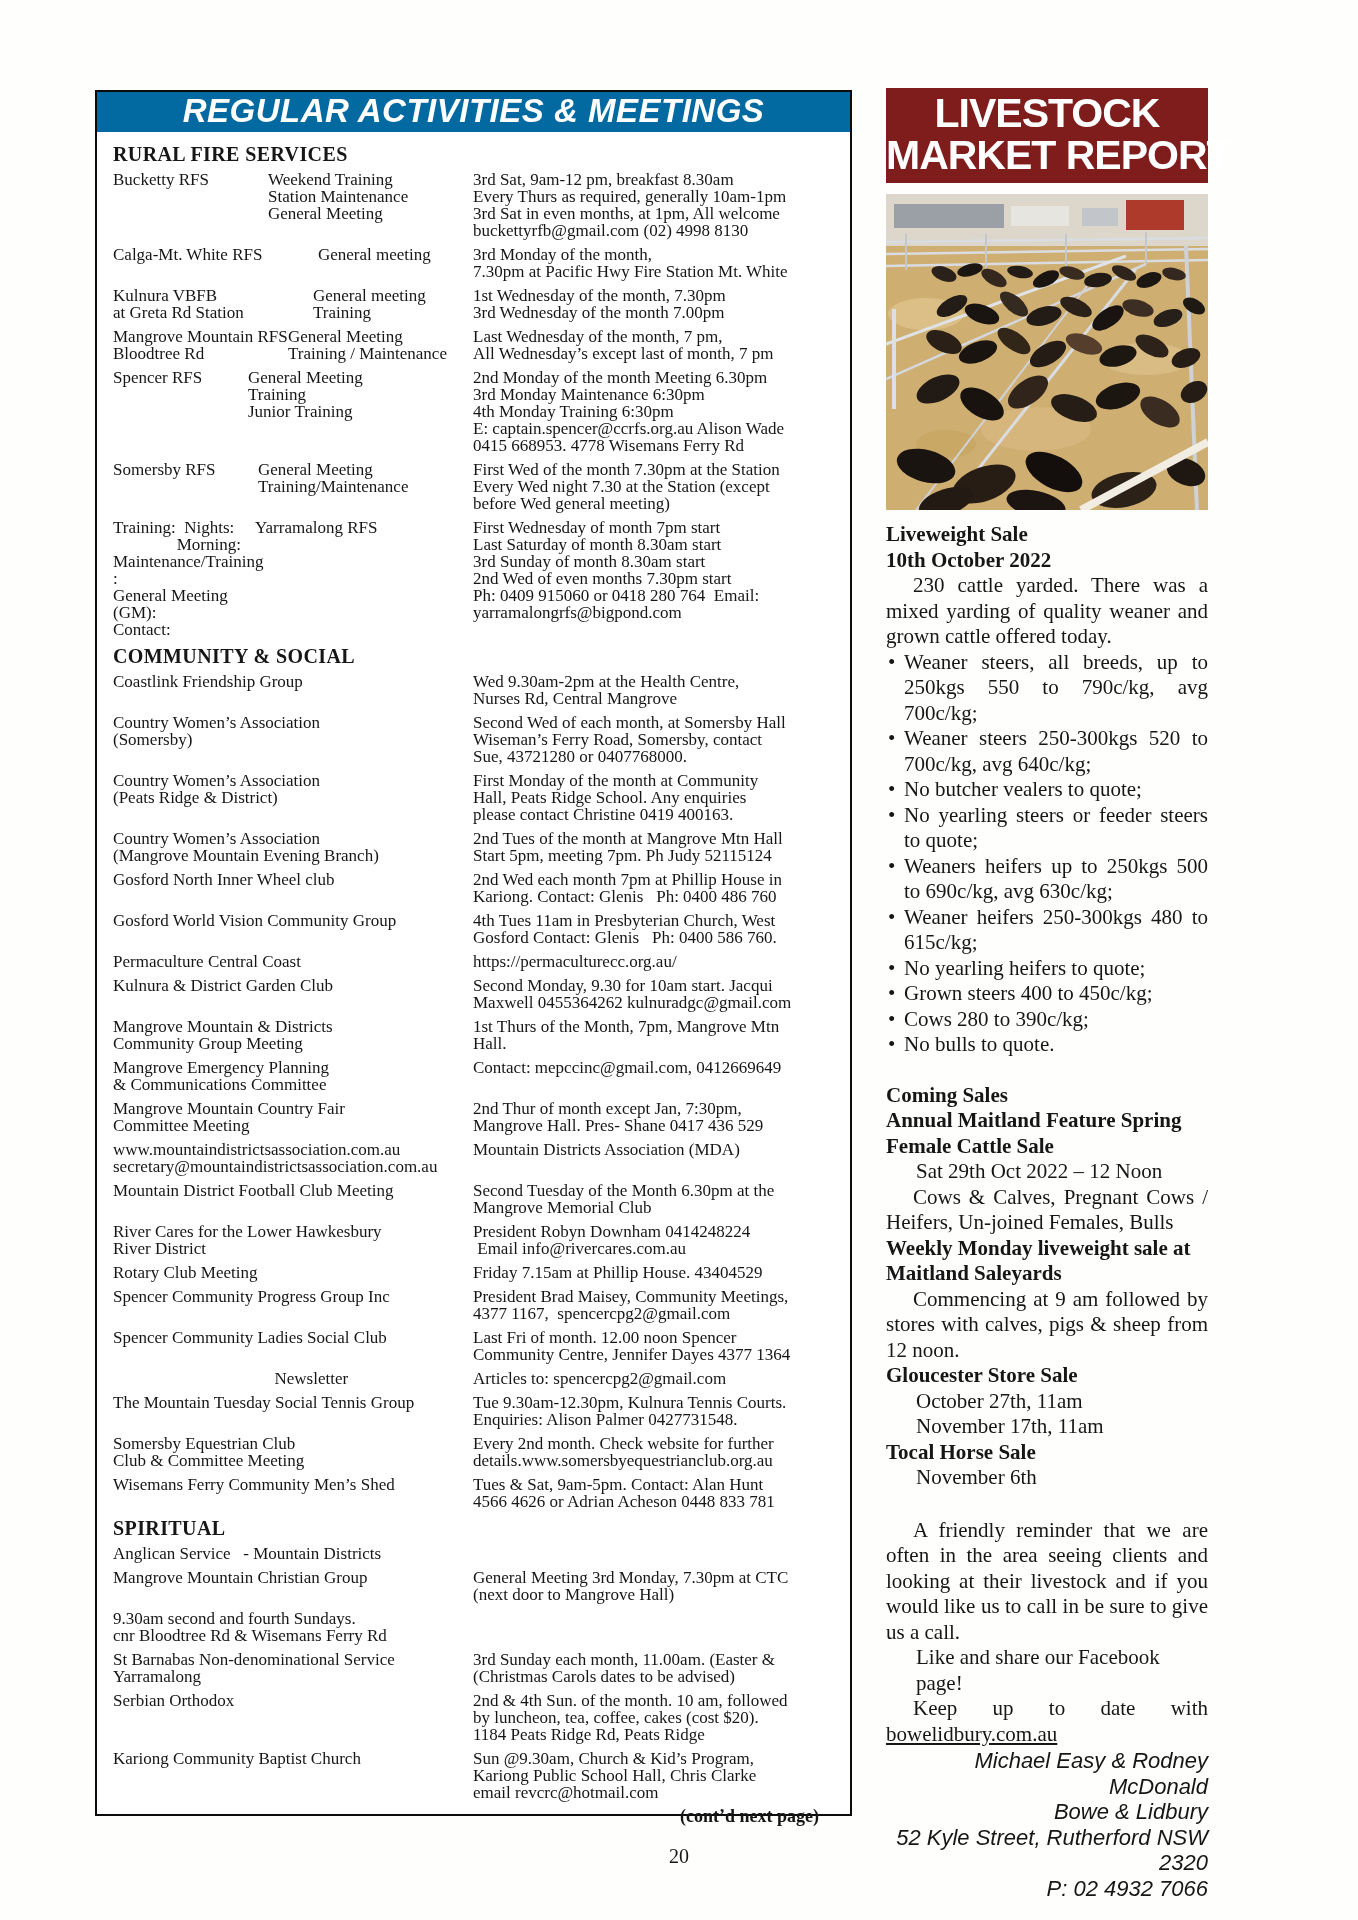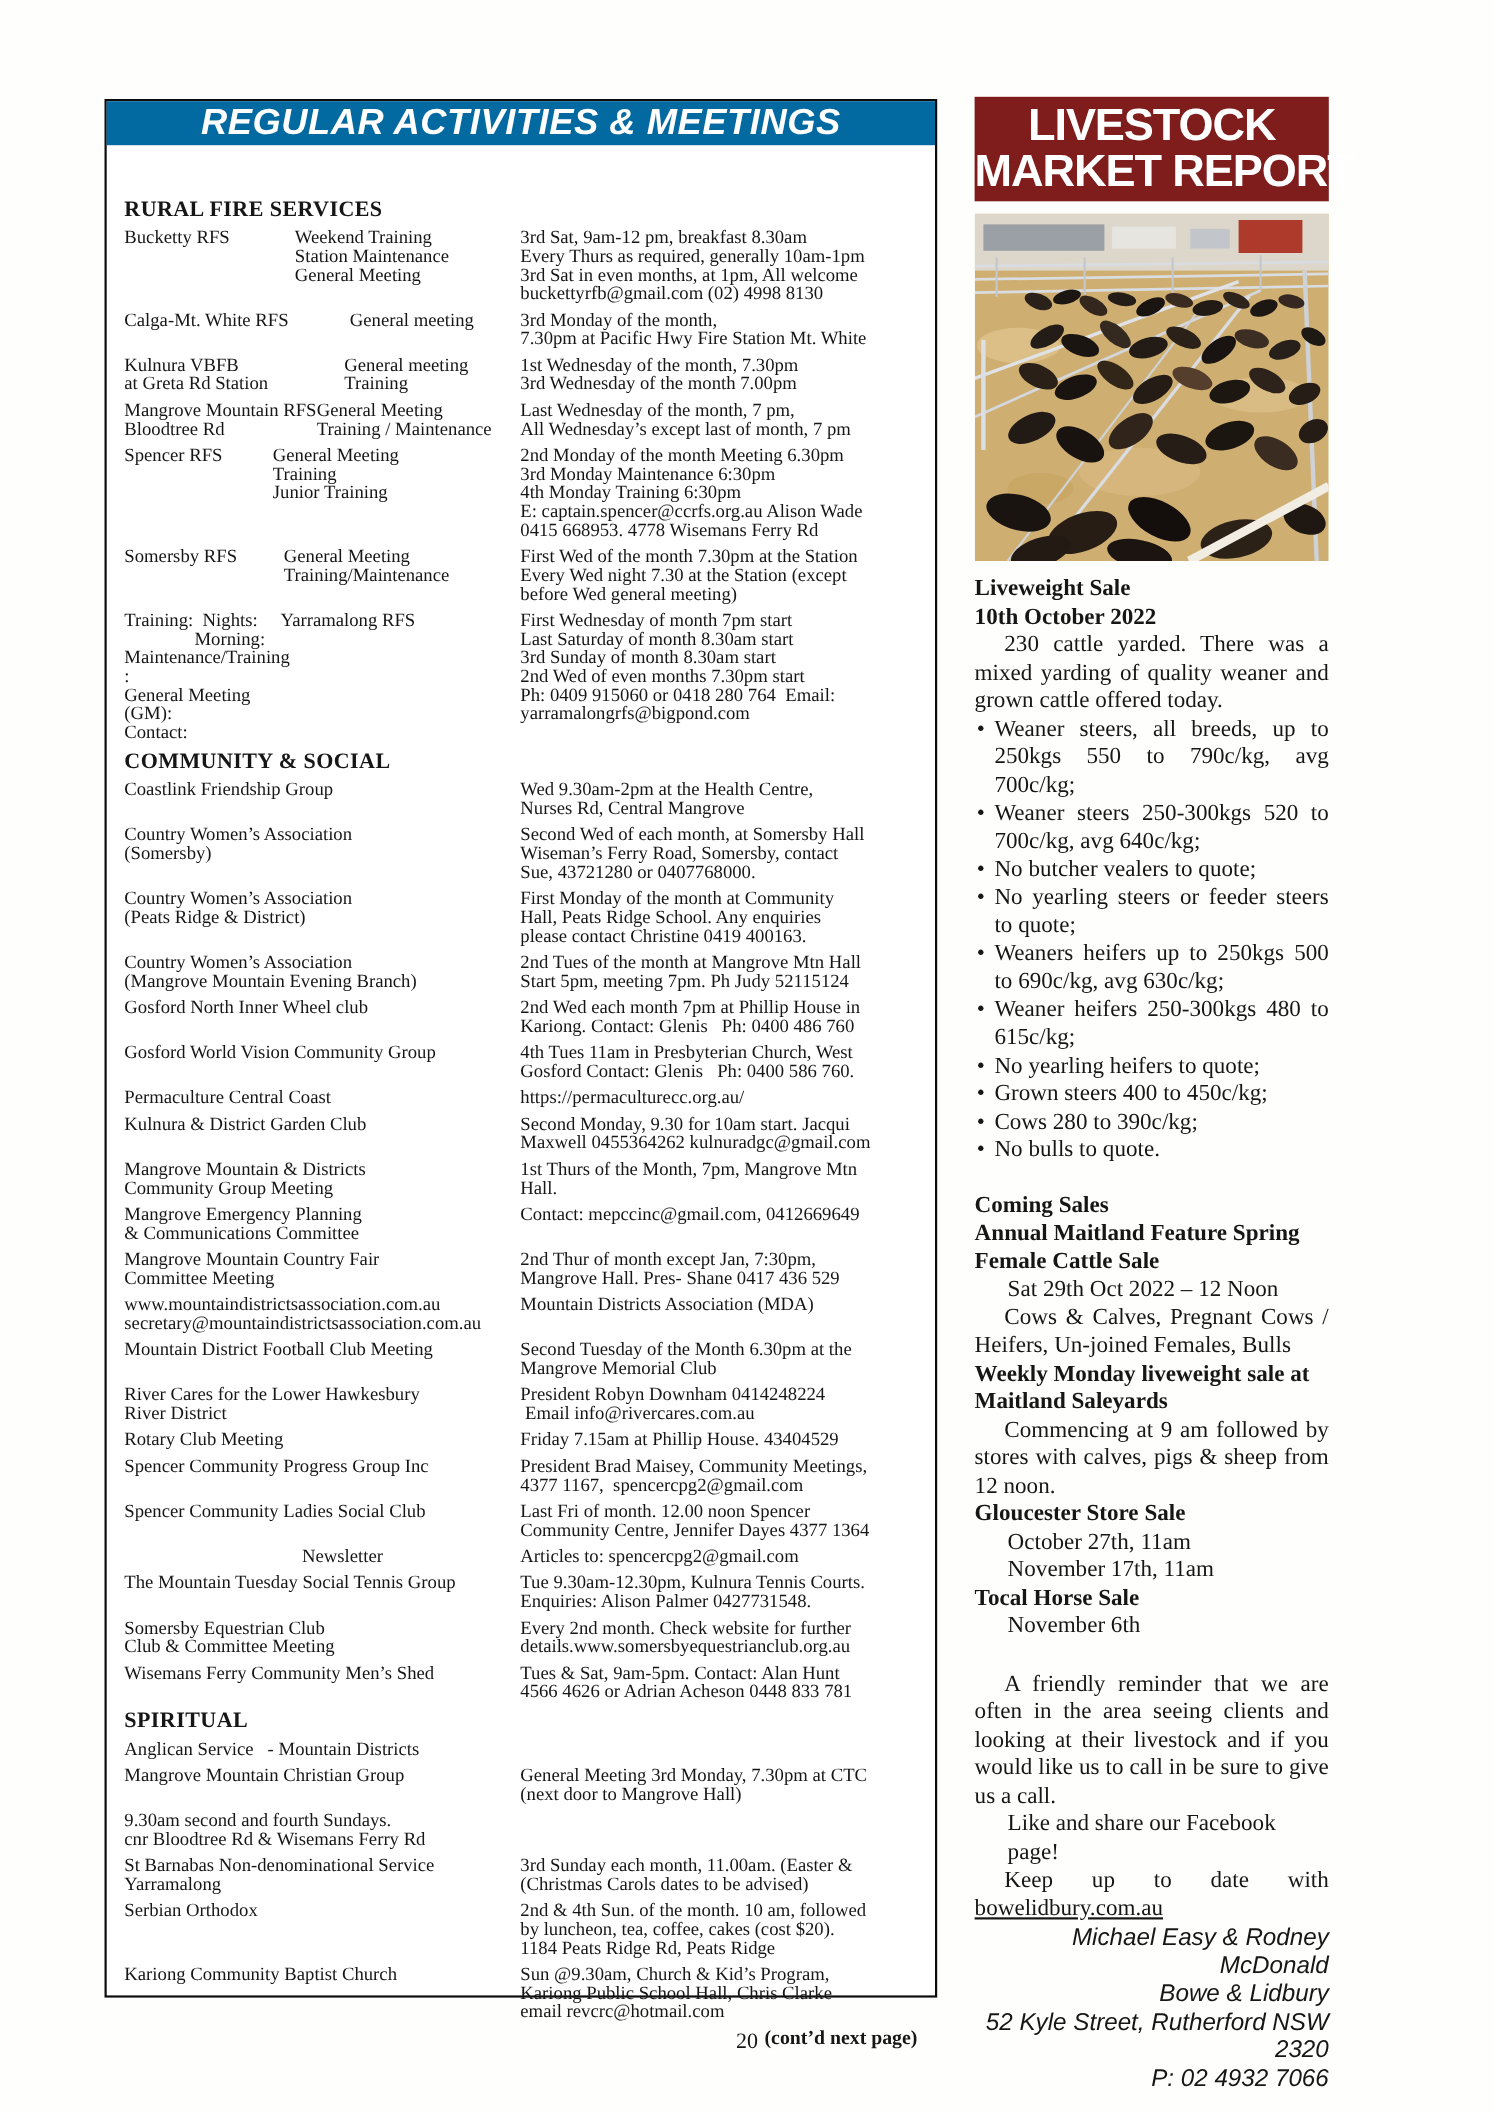--- a/index.html
+++ b/index.html
@@ -5,21 +5,21 @@
   html,body{margin:0;padding:0;}
   body{width:1358px;height:1920px;position:relative;background:#fefefd;color:#161616;
        font-family:"Liberation Serif",serif;overflow:hidden;}
 
   
   .left-box{position:absolute;left:95px;top:90px;width:757px;height:1726px;
             border:2.5px solid #0c0c0c;background:#fff;box-sizing:border-box;}
   .left-title-bar{background:#0369a1;height:40px;display:flex;justify-content:center;}
   .left-title-bar span{color:#fff;font-family:"Liberation Sans",sans-serif;
             font-style:italic;font-weight:bold;font-size:33px;letter-spacing:.5px;white-space:nowrap;}
-  .left-content{padding:7px 10px 4px 16px;font-size:17px;line-height:17px;margin-top:36px;}
+  .left-content{padding:7px 25px 4px 16px;font-size:17px;line-height:17px;}
   .sec-heading{font-weight:bold;font-size:20px;line-height:22px;letter-spacing:.4px;margin:4px 0 6px;}
   .act-row{display:grid;margin-bottom:7px;}
   .act-row.two{grid-template-columns:360px 1fr;}
   .cell{white-space:pre-wrap;}
   .contd{font-weight:bold;text-align:right;font-size:18px;margin-top:4px;padding-right:6px;}
 
   
   .right-col{position:absolute;left:886px;top:88px;width:322px;}
   .livestock-box{background:#7f1d1d;color:#fff;text-align:center;padding:4px 0 7px;}
   .livestock-box div{font-family:"Liberation Sans",sans-serif;font-weight:bold;

